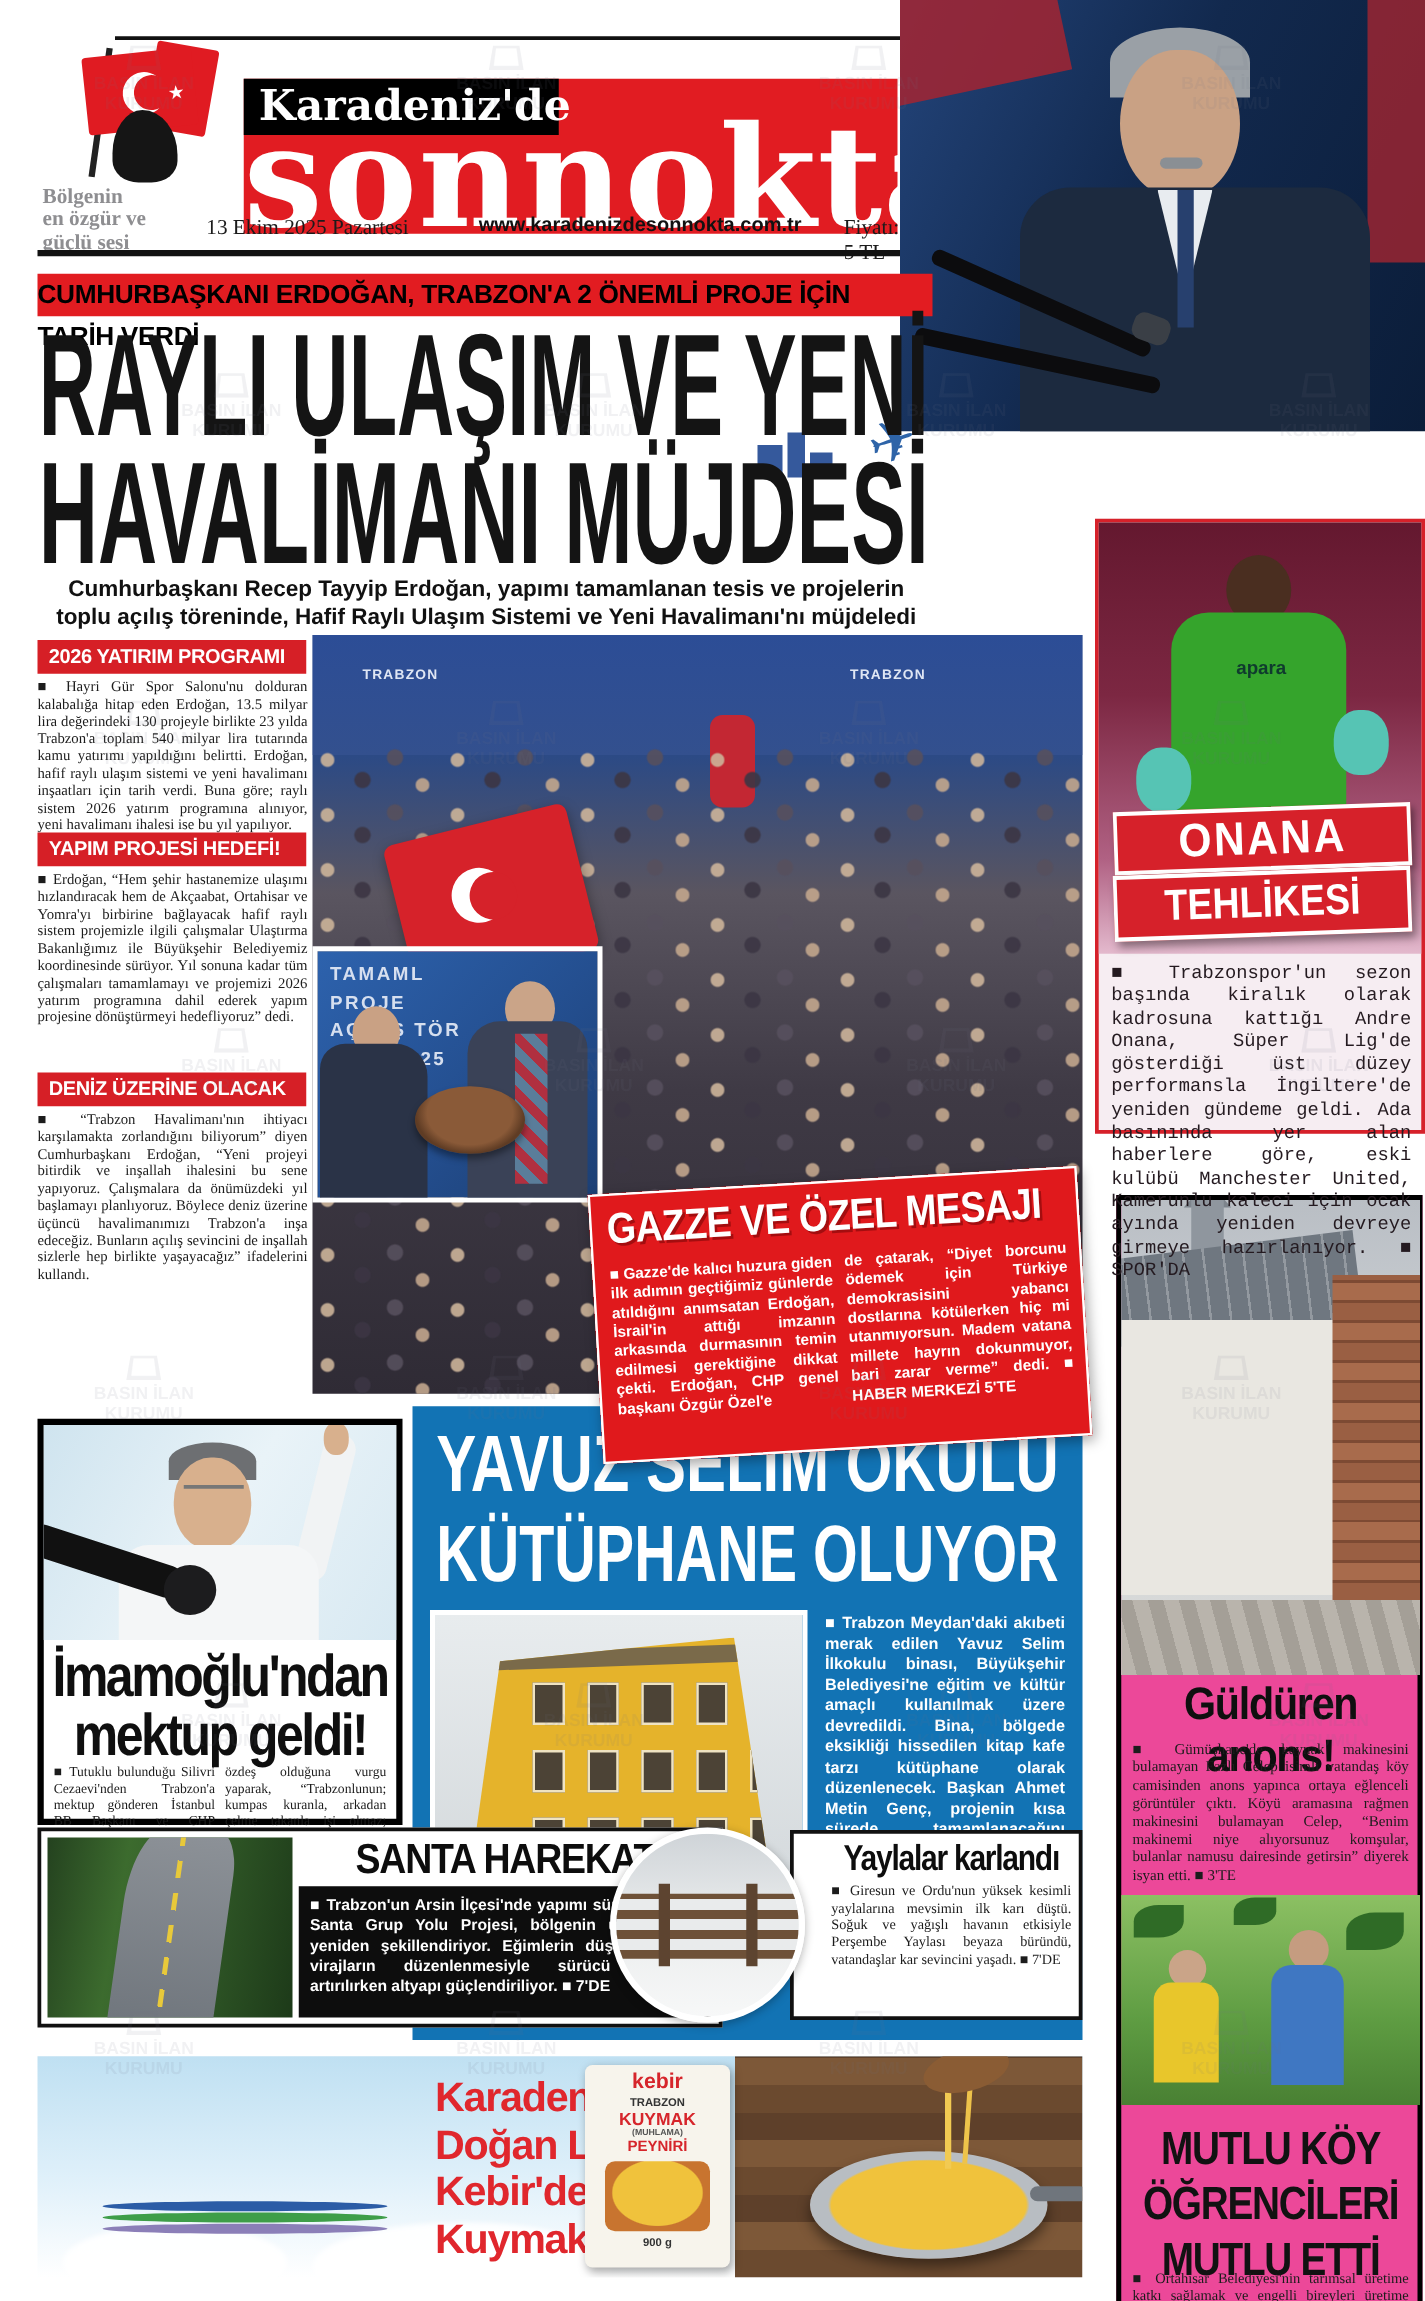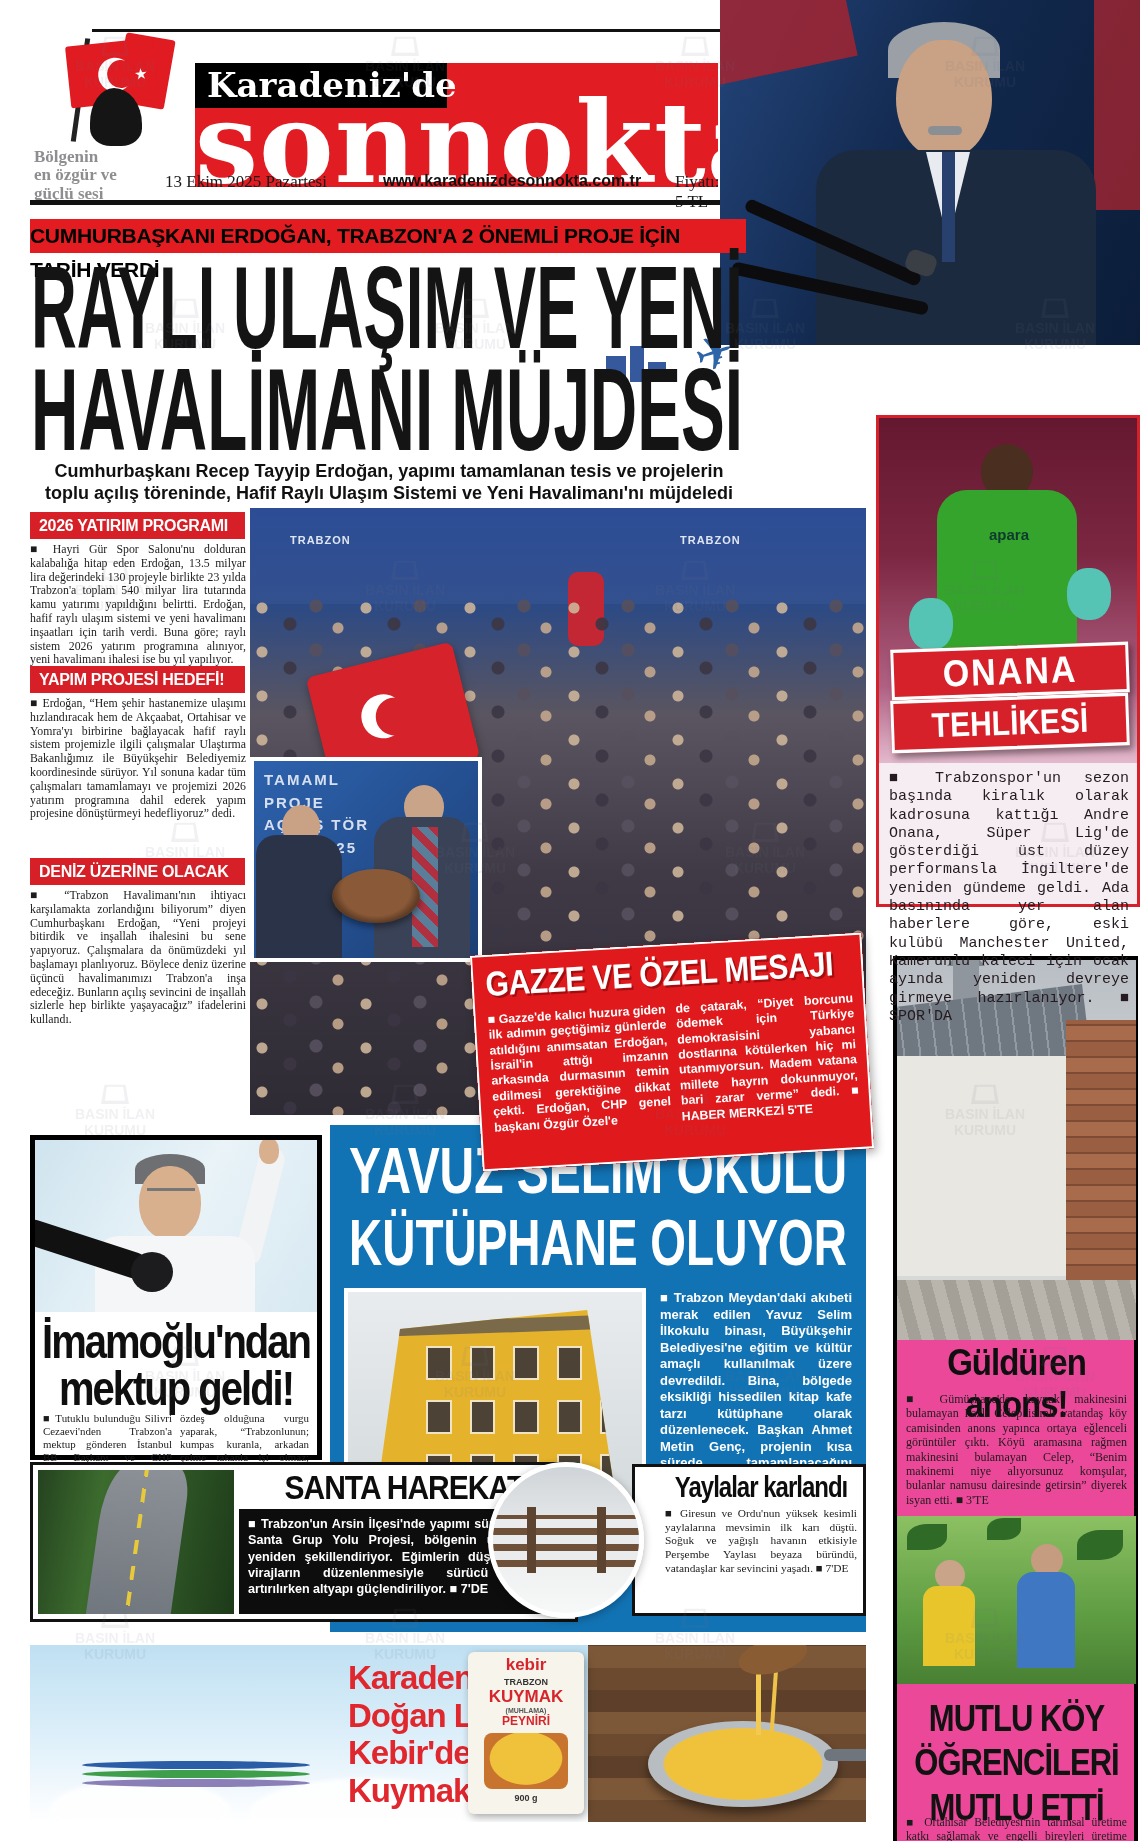--- a/index.html
+++ b/index.html
@@ -214,21 +214,21 @@
   .pan{position:absolute;left:60px;top:76px;width:190px;height:86px;border-radius:50%;
        background:radial-gradient(ellipse at 50% 50%,#f0c23c 0 58%,#b8bdc2 60% 78%,#8d9298 80%);box-shadow:0 6px 10px rgba(0,0,0,.45);}
   .pan-handle{position:absolute;left:236px;top:104px;width:46px;height:12px;background:#6f757c;border-radius:6px;}
   .spoon{position:absolute;left:150px;top:-6px;width:70px;height:34px;background:#8a5c34;border-radius:50%;transform:rotate(-14deg);}
   .cheese-str{position:absolute;left:168px;top:20px;width:5px;height:70px;background:#f2ca52;}
   .cheese-str2{position:absolute;left:184px;top:22px;width:4px;height:64px;background:#eec34a;transform:rotate(4deg);}
   .pack{position:absolute;left:438px;top:7px;width:116px;height:162px;background:#f7f4ec;border-radius:6px;
         box-shadow:2px 3px 8px rgba(0,0,0,.35);z-index:3;text-align:center;padding-top:4px;box-sizing:border-box;}
   .pack-brand{color:#d6252b;font-weight:bold;font-size:17px;line-height:1;}
   .pack-l1{color:#333;font-weight:bold;font-size:9px;margin-top:4px;}
-  .pack-l2{color:#d6252b;font-weight:bold;font-size:17px;text-align:center;}
+  .pack-l2{color:#d6252b;font-weight:bold;font-size:14px;text-align:center;}
   .pack-l3{color:#555;font-weight:bold;font-size:7px;}
   .pack-l4{color:#d6252b;font-weight:bold;font-size:12px;}
   .pack-img{margin:5px auto 0;width:84px;height:56px;border-radius:8px;background:radial-gradient(ellipse at 50% 45%,#f0c23c 0 60%,#c8742f 62% 100%);}
   .pack-wt{color:#333;font-weight:bold;font-size:9px;margin-top:4px;}
 
   
   #wm{position:absolute;left:0;top:0;width:1140px;height:1841px;pointer-events:none;z-index:40;}
   .wm-tile{position:absolute;width:150px;text-align:center;color:#6f7686;opacity:.10;font-weight:bold;font-size:14px;line-height:1.15;}
   .wm-tile i{display:block;width:18px;height:16px;border:3px solid #6f7686;margin:0 auto 2px;transform:perspective(40px) rotateX(30deg);}
 </style>

